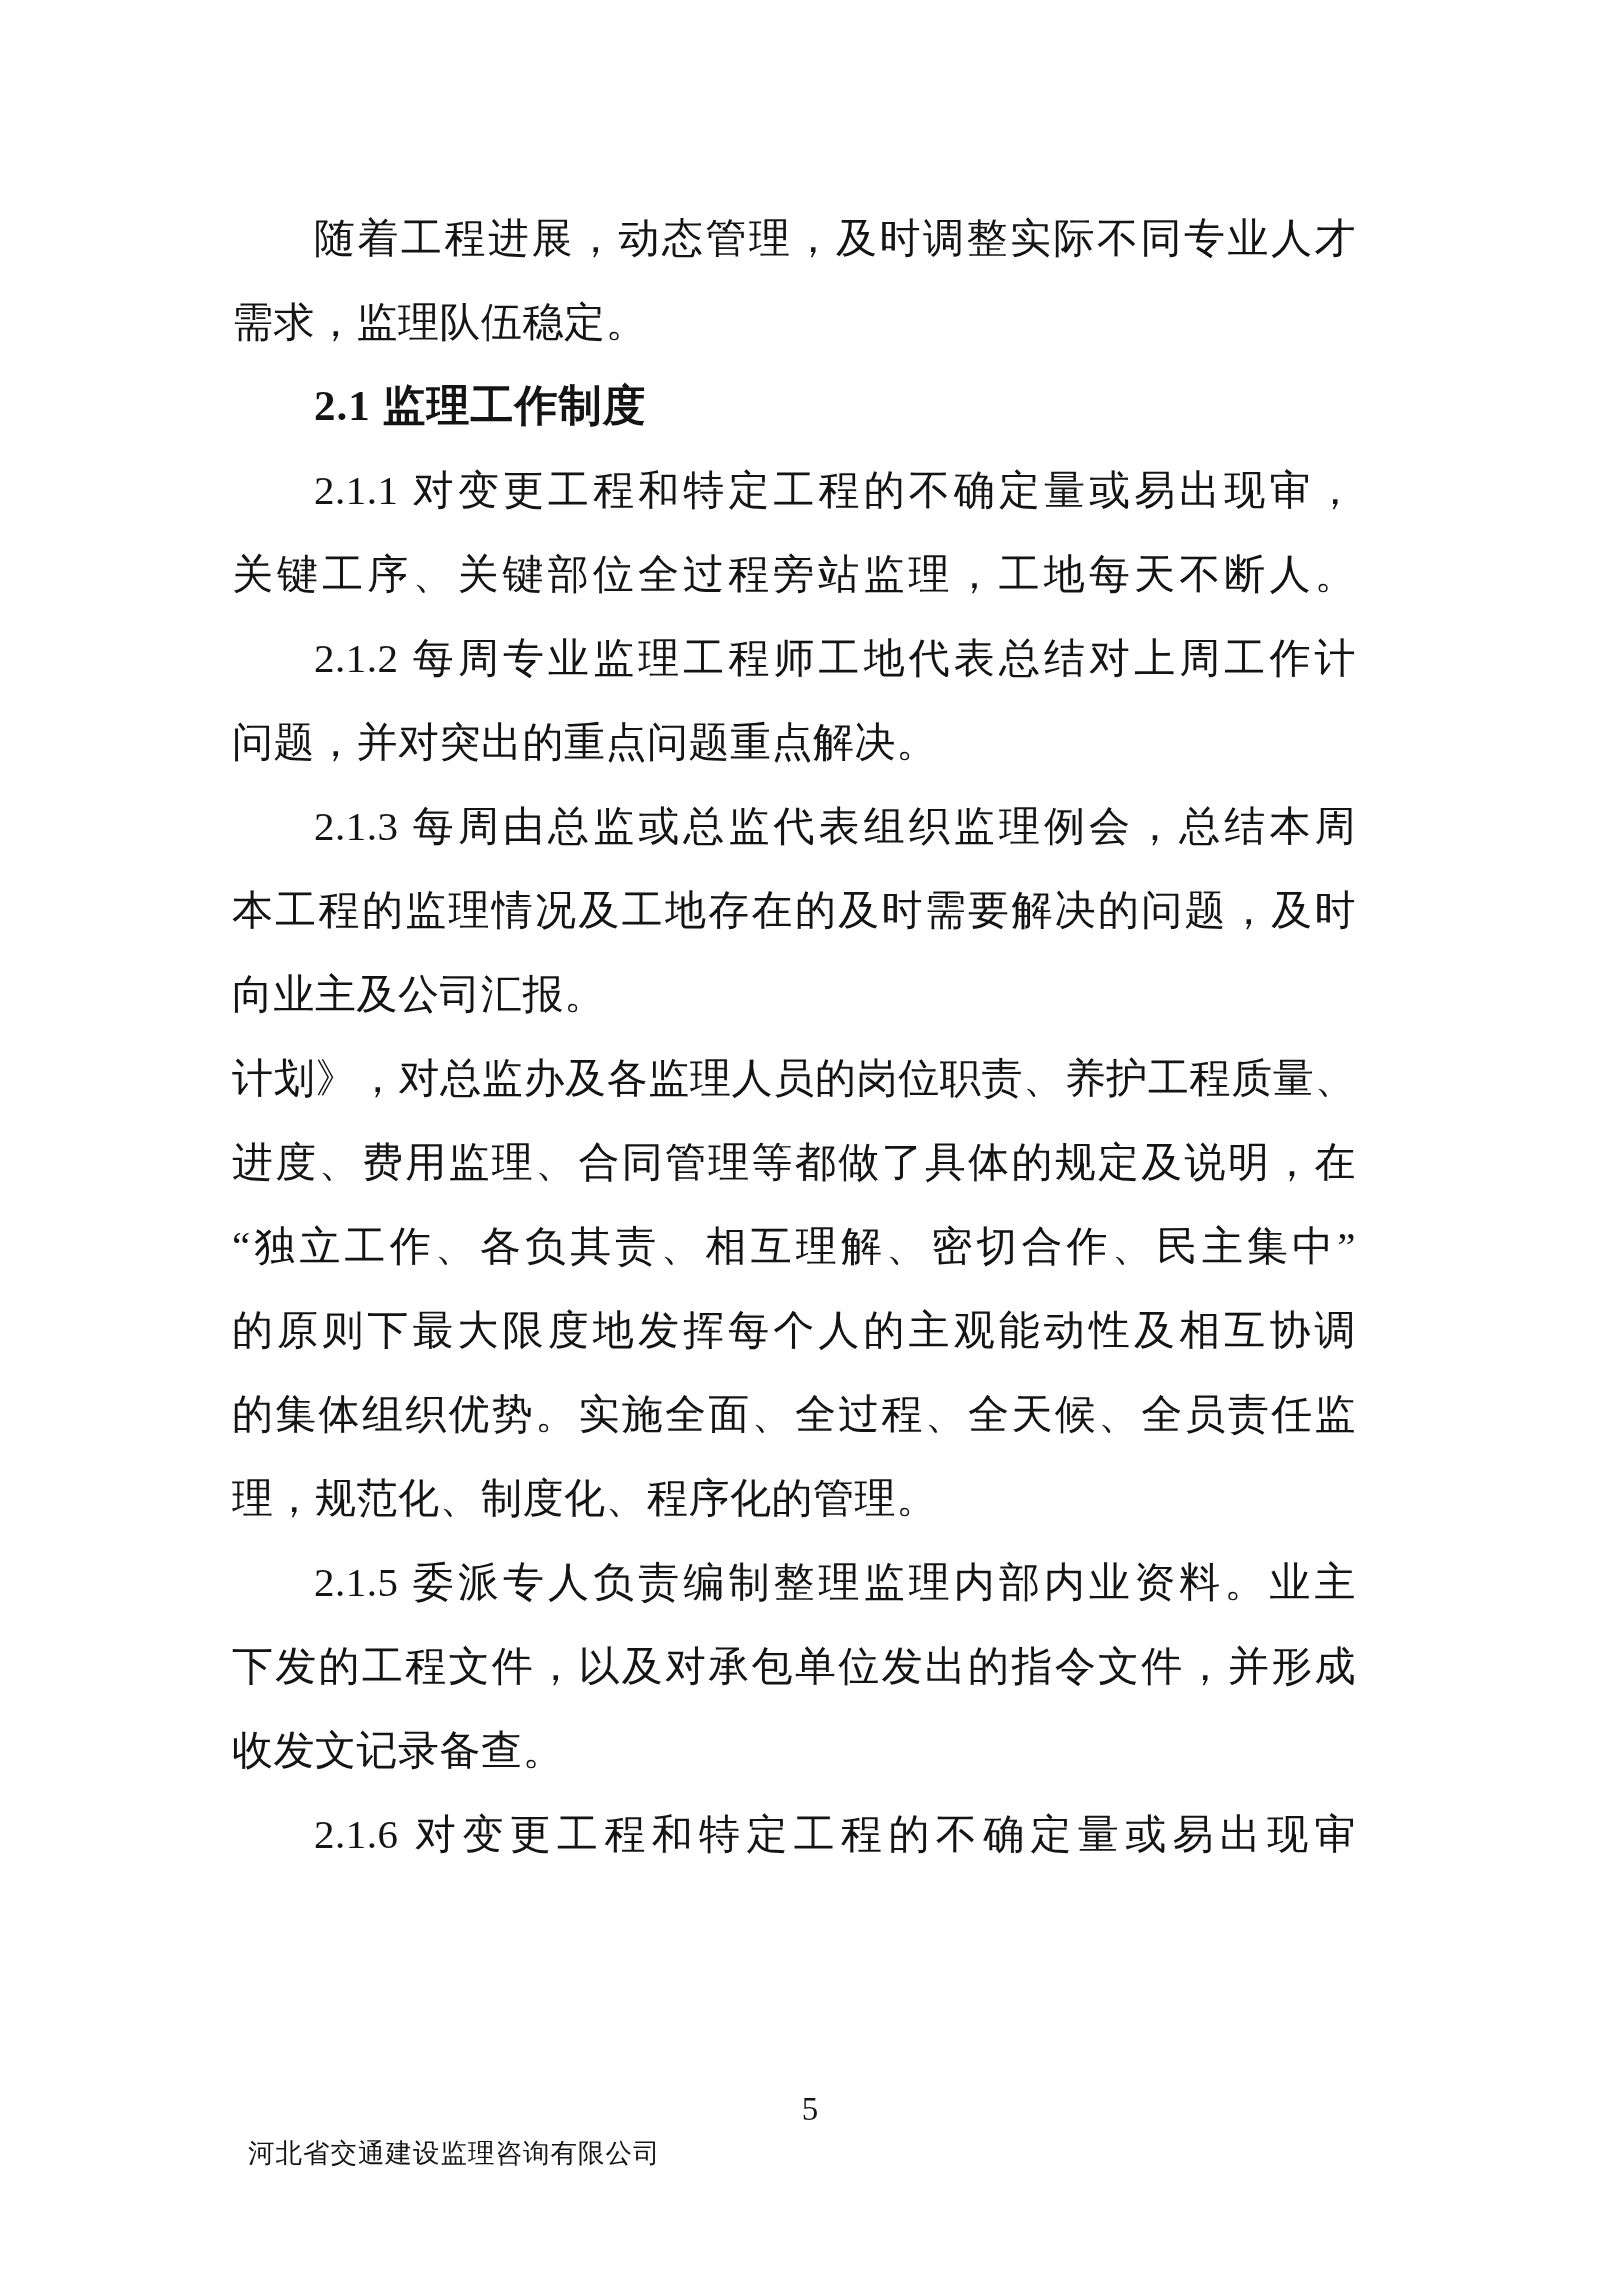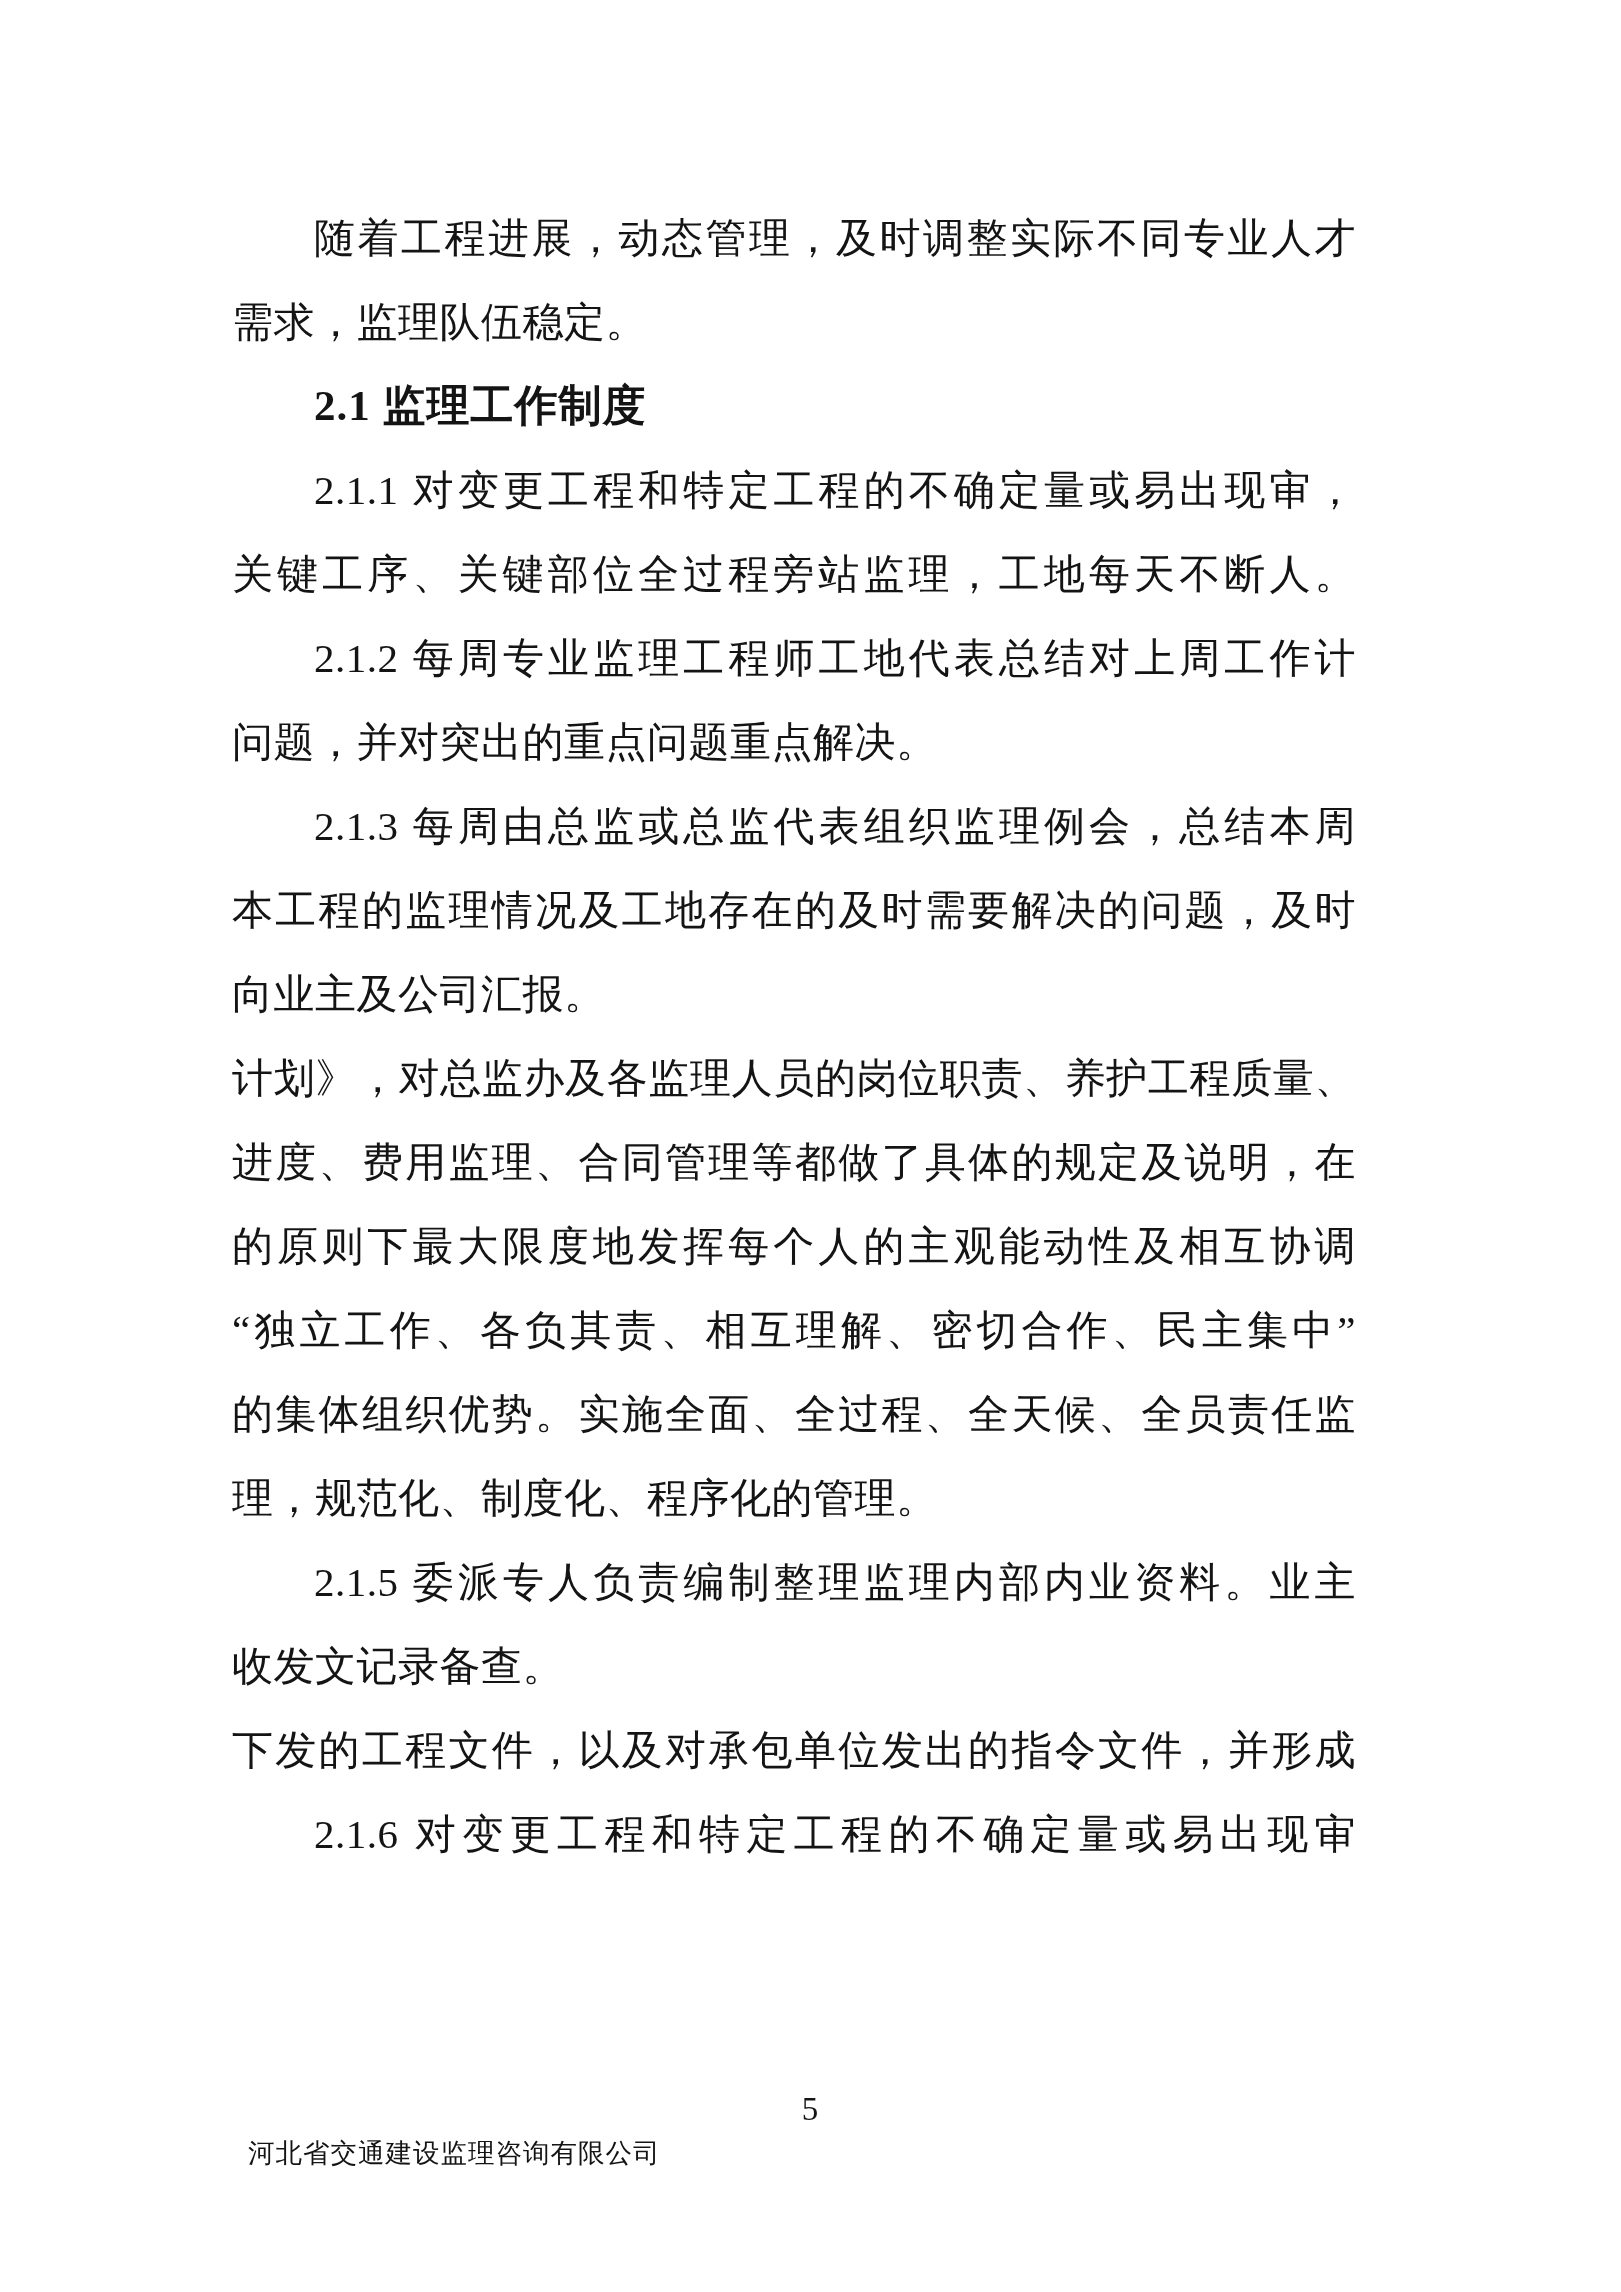--- a/index.html
+++ b/index.html
@@ -76,27 +76,27 @@
     <div class="line heading indent">2.1 监理工作制度</div>
     <div class="line j indent">2.1.1 对变更工程和特定工程的不确定量或易出现审，</div>
     <div class="line j">关键工序、关键部位全过程旁站监理，工地每天不断人。</div>
     <div class="line j indent">2.1.2 每周专业监理工程师工地代表总结对上周工作计</div>
     <div class="line">问题，并对突出的重点问题重点解决。</div>
     <div class="line j indent">2.1.3 每周由总监或总监代表组织监理例会，总结本周</div>
     <div class="line j">本工程的监理情况及工地存在的及时需要解决的问题，及时</div>
     <div class="line">向业主及公司汇报。</div>
     <div class="line j wrapfit">计划》，对总监办及各监理人员的岗位职责、养护工程质量、</div>
     <div class="line j">进度、费用监理、合同管理等都做了具体的规定及说明，在</div>
+    <div class="line j">“独立工作、各负其责、相互理解、密切合作、民主集中”</div>
     <div class="line j">的原则下最大限度地发挥每个人的主观能动性及相互协调</div>
-    <div class="line j">“独立工作、各负其责、相互理解、密切合作、民主集中”</div>
     <div class="line j">的集体组织优势。实施全面、全过程、全天候、全员责任监</div>
     <div class="line">理，规范化、制度化、程序化的管理。</div>
     <div class="line j indent">2.1.5 委派专人负责编制整理监理内部内业资料。业主</div>
+    <div class="line j">下发的工程文件，以及对承包单位发出的指令文件，并形成</div>
     <div class="line">收发文记录备查。</div>
-    <div class="line j">下发的工程文件，以及对承包单位发出的指令文件，并形成</div>
     <div class="line j indent">2.1.6 对变更工程和特定工程的不确定量或易出现审</div>
   </main>
 
   <div class="page-number">5</div>
 
   <div class="footer-company">河北省交通建设监理咨询有限公司</div>
 
 </div>
 
 

